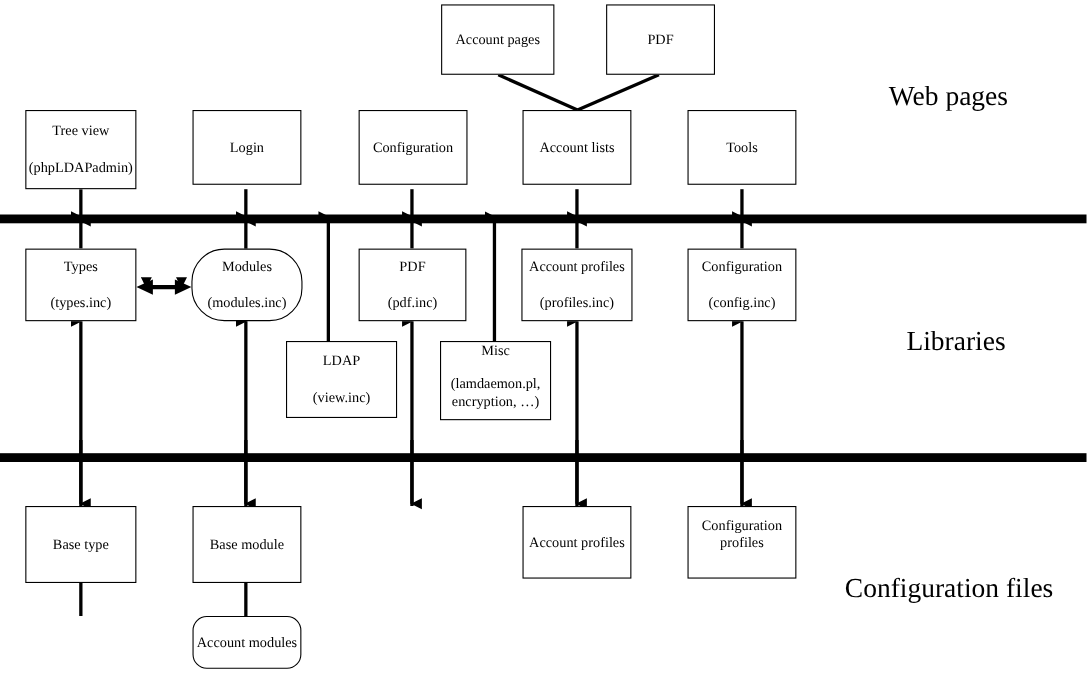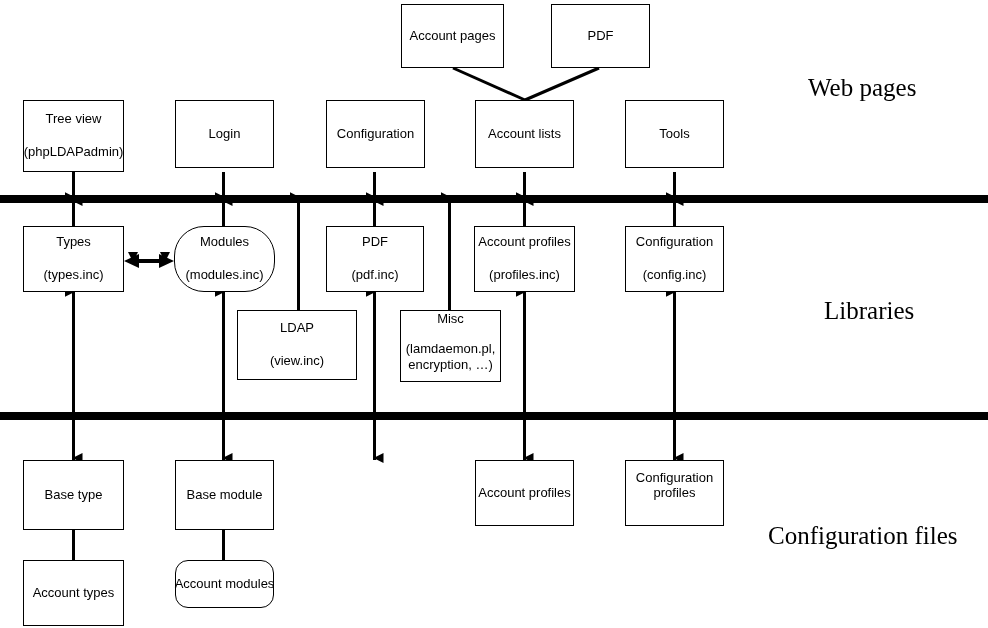--- a/index.html
+++ b/index.html
@@ -28,21 +28,21 @@
     position: absolute;
     box-sizing: border-box;
     border: 1px solid #000000;
     background: #ffffff;
     display: flex;
     flex-direction: column;
     align-items: center;
     justify-content: center;
     text-align: center;
     color: #000000;
-    font-family: Liberation Sans, sans-serif;
+    font-family: Liberation Serif, serif;
     font-size: 13px;
     line-height: 1.15;
     z-index: 3;
   }
   .node .n-title {
     display: block;
     white-space: nowrap;
   }
   .node .n-sub {
     display: block;
@@ -240,38 +240,35 @@
   <div class="node two-line" style="left:474px; top:226px; width:101px; height:66px;">
     <span class="n-title">Account profiles</span>
     <span class="n-sub">(profiles.inc)</span>
   </div>
 
   <div class="node two-line" style="left:625px; top:226px; width:99px; height:66px;">
     <span class="n-title">Configuration</span>
     <span class="n-sub">(config.inc)</span>
   </div>
 
-  <div class="node two-line" style="left:237px; top:310px; width:120px; height:70px;">
+  <div class="node two-line" style="left:260px; top:310px; width:101px; height:70px;">
     <span class="n-title">LDAP</span>
     <span class="n-sub">(view.inc)</span>
   </div>
 
   <div class="node misc-node" style="left:400px; top:310px; width:101px; height:72px;">
     <span class="n-title">Misc</span>
     <span class="n-sub">(lamdaemon.pl,
 encryption, …)</span>
   </div>
 
   <div class="node" style="left:23px; top:460px; width:101px; height:70px;">
     <span class="n-title">Base type</span>
   </div>
 
-  <div class="node" style="left:23px; top:560px; width:101px; height:66px;">
-    <span class="n-title">Account types</span>
-  </div>
 
   <div class="node" style="left:175px; top:460px; width:99px; height:70px;">
     <span class="n-title">Base module</span>
   </div>
 
   <div class="node" style="left:175px; top:560px; width:99px; height:48px;border-radius:13px;">
     <span class="n-title">Account modules</span>
   </div>
 
 

